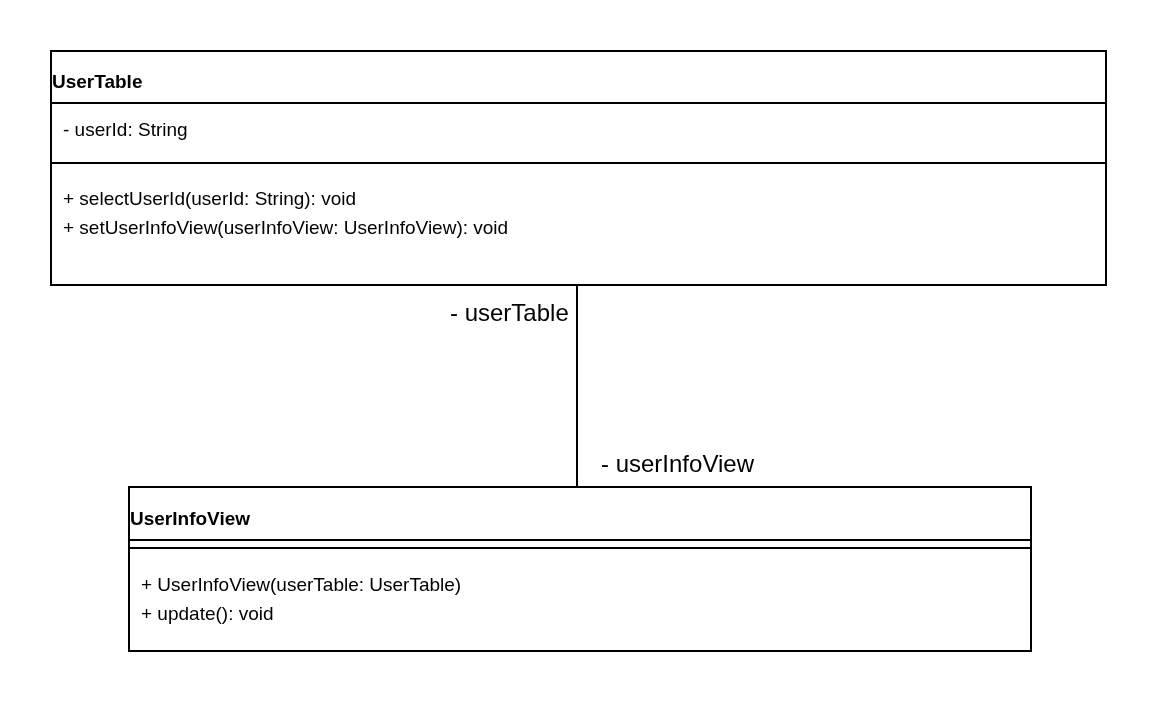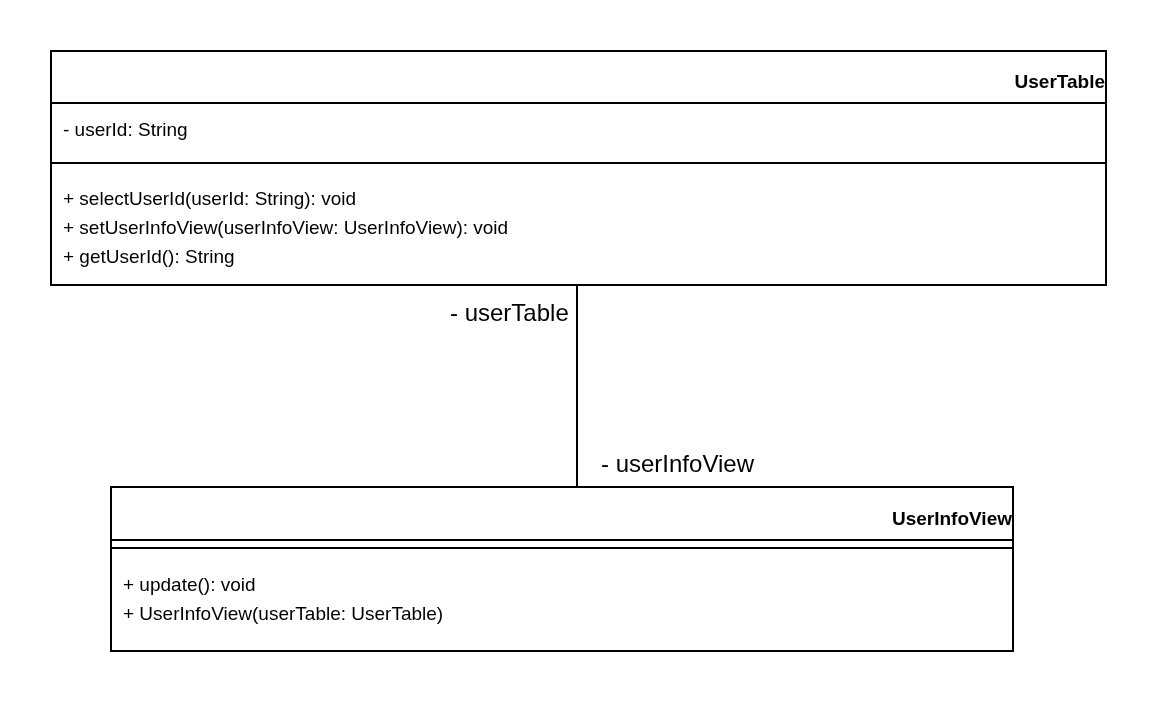--- a/index.html
+++ b/index.html
@@ -1,47 +1,46 @@
 <!DOCTYPE html>
 <html><head>
   <meta charset="utf-8">
   <style>
     html, body { margin: 0; padding: 0; background: #ffffff; }
     body { width: 1156px; height: 708px; position: relative; overflow: hidden;
            font-family: "Liberation Sans", sans-serif; color: #000; }
     .class-box { position: absolute; border: 2px solid #000; background: #fff; box-sizing: border-box; }
     .compartment { position: absolute; left: 0; right: 0; box-sizing: border-box; }
     .divider { position: absolute; left: 0; right: 0; height: 0; border-top: 2px solid #000; }
-    .class-name { font-weight: bold; font-size: 19px; text-align: right; position: absolute; left: 0; right: 0; }
+    .class-name { font-weight: bold; font-size: 19px; text-align: left; position: absolute; left: 0; right: 0; }
     .member { font-size: 19px; line-height: 28px; white-space: nowrap; padding-left: 11px; }
     .role-label { position: absolute; font-size: 24px; white-space: nowrap; }
     .connector { position: absolute; width: 0; border-left: 2px solid #000; }
   </style>
 </head>
 <body>
 
 <div class="class-box" style="left:50px; top:50px; width:1057px; height:236px;">
   <div class="class-name" style="top:19px;">UserTable</div>
   <div class="divider" style="top:50px;"></div>
   <div class="compartment" style="top:64px;">
     <div class="member">- userId: String</div>
   </div>
   <div class="divider" style="top:110px;"></div>
   <div class="compartment" style="top:132px; line-height:28px;">
     <div class="member" style="line-height:29px;">+ selectUserId(userId: String): void</div>
     <div class="member" style="line-height:29px;">+ setUserInfoView(userInfoView: UserInfoView): void</div>
-    <div class="member" style="line-height:29px;">+ getUserId(): String</div>
   </div>
 </div>
 
 <div class="connector" style="left:576px; top:285px; height:203px;"></div>
 <div class="role-label" style="left:450px; top:299px;">- userTable</div>
 <div class="role-label" style="left:589px; top:450px;margin-left:12px;">- userInfoView</div>
 
-<div class="class-box" style="left:110px; top:486px; width:904px; height:166px;">
+<div class="class-box" style="left:128px; top:486px; width:904px; height:166px;">
   <div class="class-name" style="top:20px;">UserInfoView</div>
   <div class="divider" style="top:51px;"></div>
   <div class="divider" style="top:59px;"></div>
   <div class="compartment" style="top:82px;">
+    <div class="member" style="line-height:29px;">+ UserInfoView(userTable: UserTable)</div>
     <div class="member" style="line-height:29px;">+ update(): void</div>
-    <div class="member" style="line-height:29px;">+ UserInfoView(userTable: UserTable)</div>
   </div>
 </div>
 
 </body></html>

